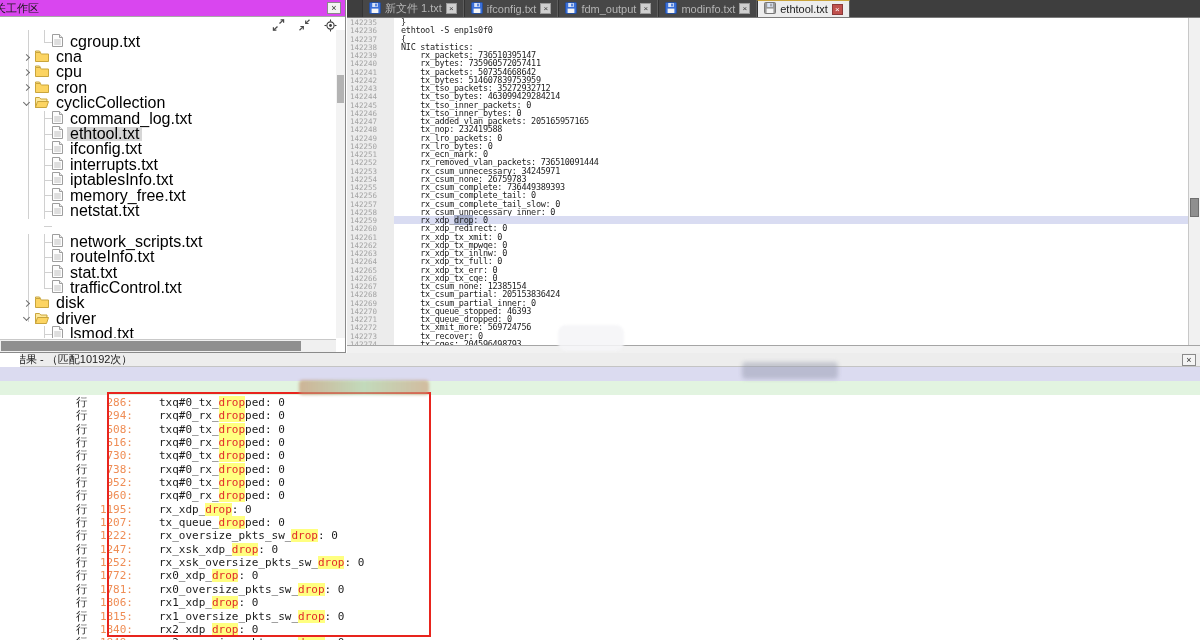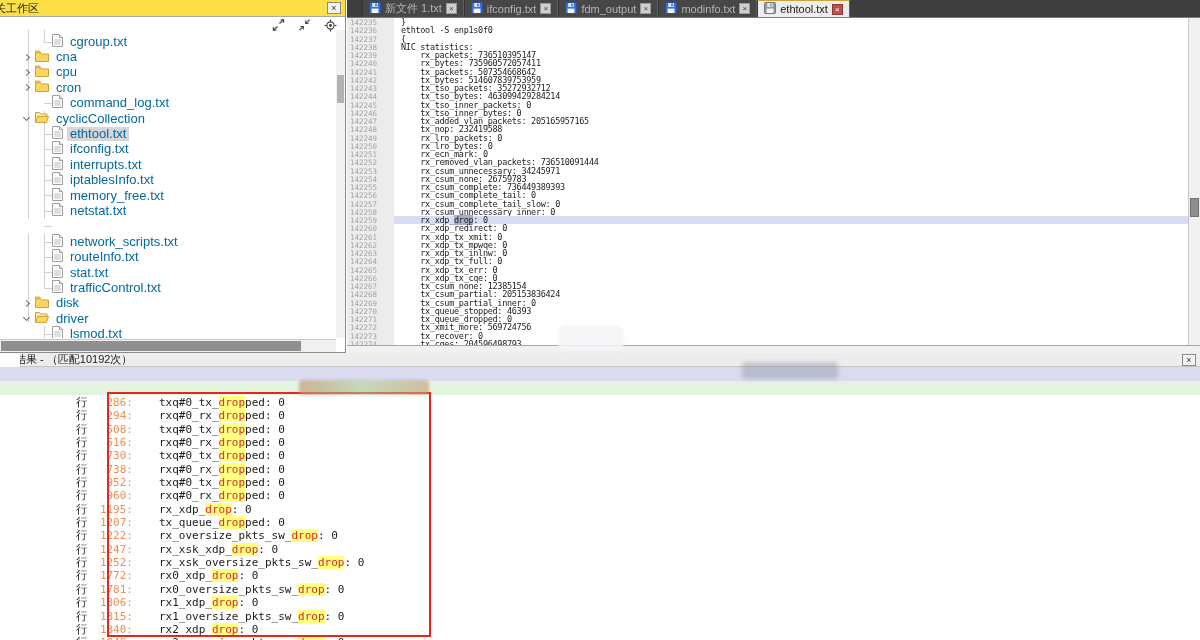--- a/index.html
+++ b/index.html
@@ -3,30 +3,30 @@
 <meta charset="utf-8">
 <style>
   * { margin:0; padding:0; box-sizing:border-box; }
   html,body { width:1200px; height:640px; overflow:hidden; background:#fff;
     font-family:"Liberation Sans","DejaVu Sans",sans-serif; }
   .window { position:relative; width:1200px; height:640px; background:#fff; overflow:hidden; }
 
   
   .left-panel { position:absolute; left:0; top:0; width:346px; height:353px;
     border-right:1px solid #8a8a8a; border-bottom:1px solid #8a8a8a; background:#fff; }
-  .lp-header { position:relative; height:17px; background:#fde047; border-bottom:1px solid #a8a8a8;
+  .lp-header { position:relative; height:17px; background:#d946ef; border-bottom:1px solid #a8a8a8;
     font-size:11px; line-height:16px; color:#1a1a1a; overflow:hidden; }
   .lp-header .ttl { margin-left:-5px; white-space:nowrap; }
   .xbox { position:absolute; right:4px; top:2px; width:14px; height:12px; background:#f4f4f4;
     border:1px solid #8a8a8a; color:#333; font-size:9px; line-height:10px; text-align:center; cursor:default; }
   .lp-toolbar { position:relative; height:13px; background:#fff; }
   .lp-icons { position:absolute; right:8px; top:2px; display:flex; gap:13px; }
   .lp-icons svg { display:block; }
   .tree { position:absolute; left:0; top:30px; right:9px; bottom:14px; overflow:hidden;
-    font-size:13px; color:#0369a1; padding-top:4px; }
+    font-size:16px; color:#000000; padding-top:4px; }
   .guide { position:absolute; width:1px; background:#d0d0d0; }
   .trow { position:relative; height:15.4px; display:flex; align-items:center; white-space:nowrap; }
   .trow .chev { width:5px; height:5px; border:solid #6e6e6e; border-width:0 1.3px 1.3px 0;
     display:inline-block; flex:none; }
   .chev.closed { transform:rotate(-45deg); margin:0 6px 0 24px; }
   .chev.open   { transform:rotate(45deg);  margin:-2px 6px 0 24px; }
   .trow .ticon { flex:none; margin-right:4px; position:relative; z-index:2; }
   .trow.lvl2 { padding-left:52px; }
   .trow.lvl2::before { content:""; position:absolute; left:44px; top:7.5px; width:8px; height:1px; background:#d0d0d0; }
   .trow .tlabel { padding:0 3px; line-height:14px; }
@@ -169,37 +169,37 @@
           <span class="tlabel">cpu</span>
         </div>
         <div class="trow lvl1">
           <span class="chev closed"></span>
           <span class="ticon"><svg width="14" height="12" viewBox="0 0 14 12">
     <path d="M0.5 2.5 L5 2.5 L6.3 4 L13.5 4 L13.5 11.5 L0.5 11.5 Z" fill="#fcd462" stroke="#c9a53d" stroke-width="1"></path>
     <path d="M0.5 2.5 L0.5 1 L4.5 1 L5.6 2.5 Z" fill="#fde89b" stroke="#c9a53d" stroke-width="1"></path>
   </svg></span>
           <span class="tlabel">cron</span>
         </div>
-        <div class="trow lvl2">
-          <span class="ticon"><svg width="11" height="13" viewBox="0 0 11 13">
-    <path d="M0.5 0.5 L7.5 0.5 L10.5 3.5 L10.5 12.5 L0.5 12.5 Z" fill="#fdfdfd" stroke="#9e9e9e" stroke-width="1"></path>
-    <path d="M7.5 0.5 L7.5 3.5 L10.5 3.5" fill="#ececec" stroke="#9e9e9e" stroke-width="1"></path>
-    <line x1="2.2" y1="6" x2="8.8" y2="6" stroke="#b8b8b8" stroke-width="0.9"></line>
-    <line x1="2.2" y1="8" x2="8.8" y2="8" stroke="#b8b8b8" stroke-width="0.9"></line>
-    <line x1="2.2" y1="10" x2="8.8" y2="10" stroke="#b8b8b8" stroke-width="0.9"></line>
-  </svg></span>
-          <span class="tlabel">command_log.txt</span>
-        </div>
         <div class="trow lvl1">
           <span class="chev open"></span>
           <span class="ticon"><svg width="14" height="12" viewBox="0 0 14 12">
     <path d="M0.5 11.5 L0.5 1.5 L4.5 1.5 L5.8 3 L12 3 L12 5 L0.5 11.5 Z" fill="#fde89b" stroke="#c9a53d" stroke-width="1"></path>
     <path d="M2.5 5.5 L13.5 5.5 L11.5 11.5 L0.5 11.5 Z" fill="#fcd462" stroke="#c9a53d" stroke-width="1"></path>
   </svg></span>
           <span class="tlabel">cyclicCollection</span>
+        </div>
+        <div class="trow lvl2">
+          <span class="ticon"><svg width="11" height="13" viewBox="0 0 11 13">
+    <path d="M0.5 0.5 L7.5 0.5 L10.5 3.5 L10.5 12.5 L0.5 12.5 Z" fill="#fdfdfd" stroke="#9e9e9e" stroke-width="1"></path>
+    <path d="M7.5 0.5 L7.5 3.5 L10.5 3.5" fill="#ececec" stroke="#9e9e9e" stroke-width="1"></path>
+    <line x1="2.2" y1="6" x2="8.8" y2="6" stroke="#b8b8b8" stroke-width="0.9"></line>
+    <line x1="2.2" y1="8" x2="8.8" y2="8" stroke="#b8b8b8" stroke-width="0.9"></line>
+    <line x1="2.2" y1="10" x2="8.8" y2="10" stroke="#b8b8b8" stroke-width="0.9"></line>
+  </svg></span>
+          <span class="tlabel">command_log.txt</span>
         </div>
         <div class="trow lvl2 selected">
           <span class="ticon"><svg width="11" height="13" viewBox="0 0 11 13">
     <path d="M0.5 0.5 L7.5 0.5 L10.5 3.5 L10.5 12.5 L0.5 12.5 Z" fill="#fdfdfd" stroke="#9e9e9e" stroke-width="1"></path>
     <path d="M7.5 0.5 L7.5 3.5 L10.5 3.5" fill="#ececec" stroke="#9e9e9e" stroke-width="1"></path>
     <line x1="2.2" y1="6" x2="8.8" y2="6" stroke="#b8b8b8" stroke-width="0.9"></line>
     <line x1="2.2" y1="8" x2="8.8" y2="8" stroke="#b8b8b8" stroke-width="0.9"></line>
     <line x1="2.2" y1="10" x2="8.8" y2="10" stroke="#b8b8b8" stroke-width="0.9"></line>
   </svg></span>
           <span class="tlabel">ethtool.txt</span>

